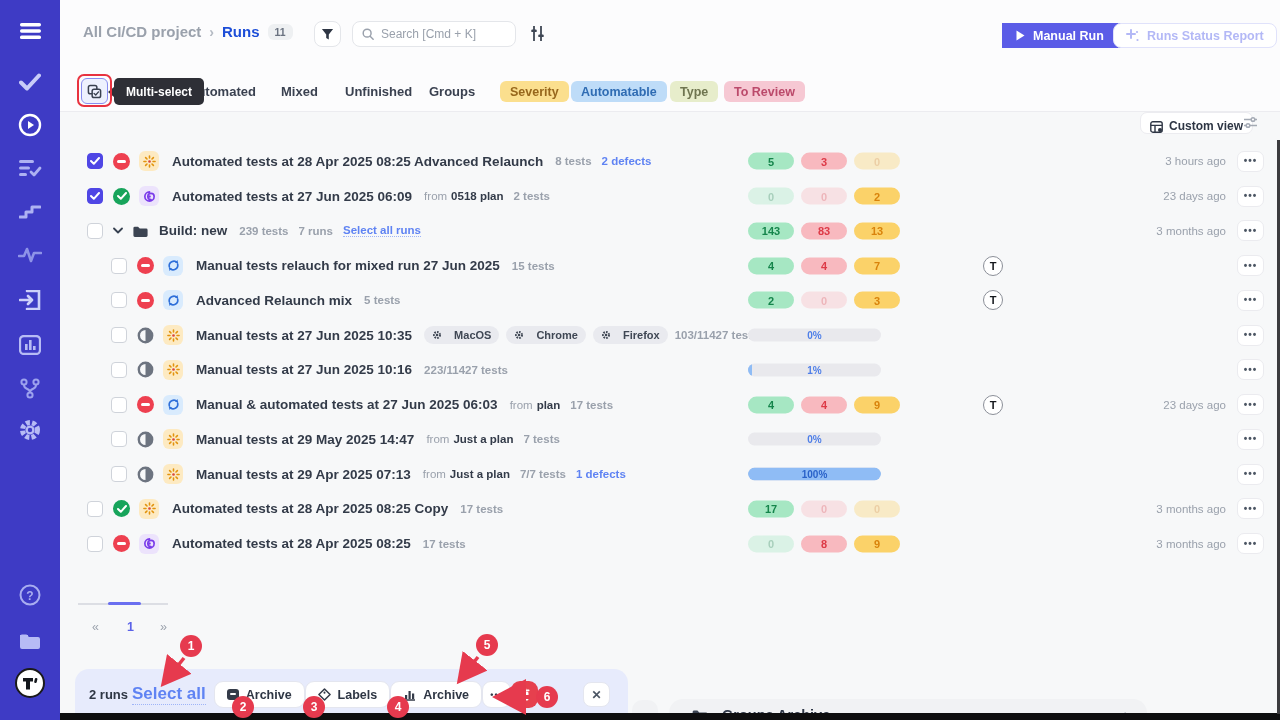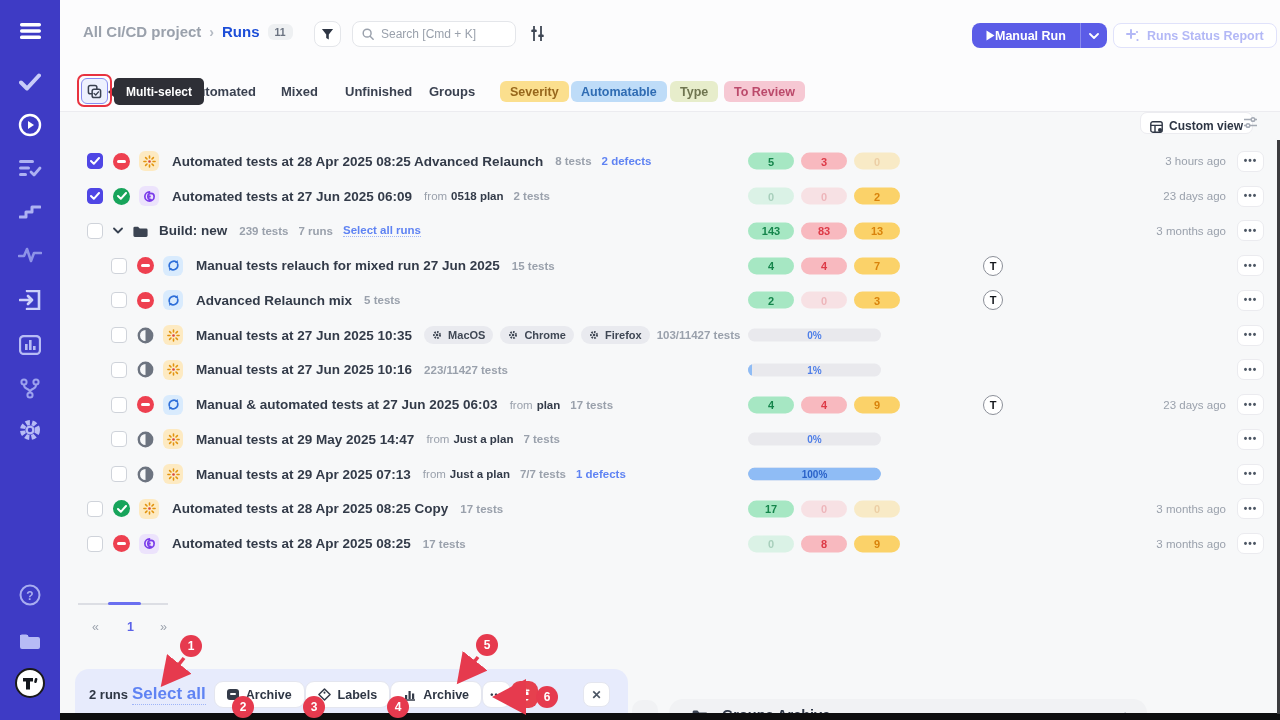--- a/index.html
+++ b/index.html
@@ -17,21 +17,21 @@
   .crumb .proj { font-size:15px; font-weight:700; color:#9aa1ac; }
   .crumb .sep { font-size:14px; color:#b4bac3; font-weight:700; }
   .crumb .page { font-size:15px; font-weight:700; color:#1d4ed8; }
   .crumb .cnt { background:#eef0f2; color:#6a7280; font-size:10.5px; font-weight:700; border-radius:6px; padding:2px 7px; }
   .iconbtn { position:absolute; background:#fff; border:1px solid #e4e6ea; border-radius:8px; display:flex; align-items:center; justify-content:center; cursor:pointer; }
   .filterbtn { left:314px; top:21px; width:27px; height:26px; }
   .search { position:absolute; left:352px; top:21px; width:164px; height:26px; background:#fff; border:1px solid #e4e6ea; border-radius:8px; display:flex; align-items:center; gap:7px; padding:0 9px; cursor:text; }
   .search span { font-size:12px; color:#9aa1ac; }
   .sliders-v { position:absolute; left:529px; top:25px; }
   .btn-primary { position:absolute; left:972px; top:23px; height:25px; display:flex; border-radius:8px; overflow:hidden; cursor:pointer; }
-  .btn-primary .main { background:#5b5ce7; color:#fff; font-size:12.5px; font-weight:700; display:flex; align-items:center; gap:0; padding:0 14px; }
+  .btn-primary .main { background:#5b5ce7; color:#fff; font-size:12.5px; font-weight:700; display:flex; align-items:center; gap:8px; padding:0 14px;margin-left:30px; }
   .btn-primary .drop { background:#5b5ce7; border-left:1px solid rgba(255,255,255,.28); width:27px; display:flex; align-items:center; justify-content:center; }
   .btn-ghost { position:absolute; left:1113px; top:23px; height:25px; background:#fff; border:1px solid #e0e2fb; border-radius:8px; color:#b3b8f6; font-size:12.5px; font-weight:700; display:flex; align-items:center; gap:7px; padding:0 12px; cursor:pointer; }
 
   
   .msbox { position:absolute; left:77px; top:74px; width:35px; height:33px; border:2.5px solid #e8323f; border-radius:7px; z-index:22; }
   .msbtn { position:absolute; left:81px; top:78px; width:27px; height:26px; background:#eef1fe; border:1.5px solid #888df0; border-radius:6px; display:flex; align-items:center; justify-content:center; cursor:pointer; z-index:23; }
   .tooltip { position:absolute; left:114px; top:78px; height:27px; background:#2e2f36; color:#fff; font-size:12px; font-weight:600; border-radius:5px; display:flex; align-items:center; padding:0 12px; z-index:21; }
   .tooltip .tt-arrow { position:absolute; left:-6px; top:9px; width:0; height:0; border-top:5px solid transparent; border-bottom:5px solid transparent; border-right:6px solid #2e2f36; }
   .tab { position:absolute; top:84px; font-size:13px; font-weight:600; color:#3a4150; cursor:pointer; z-index:10; }
   .chip { position:absolute; top:81px; height:21px; border-radius:6px; font-size:12.5px; font-weight:600; display:flex; align-items:center; padding:0 10px; cursor:pointer; }
@@ -52,21 +52,21 @@
   .st { width:17px; height:17px; border-radius:50%; margin-right:9px; flex:0 0 auto; display:flex; align-items:center; justify-content:center; }
   .st-failed { background:#ee4050; } .st-passed { background:#17a45b; }
   .ty { width:20px; height:20px; border-radius:6px; margin-right:13px; flex:0 0 auto; display:flex; align-items:center; justify-content:center; }
   .ty-sparkle { background:#fdeac2; } .ty-spiral { background:#ece3fc; } .ty-refresh { background:#d9ebfd; }
   .title { font-size:13.5px; font-weight:600; color:#333b49; margin-right:12px; white-space:nowrap; }
   .meta { font-size:11.5px; font-weight:600; color:#9aa1ac; margin-right:10px; white-space:nowrap; }
   .fromlbl { font-size:11.5px; color:#9aa1ac; margin-right:4px; }
   .plan { font-size:11.5px; font-weight:800; color:#333b49; margin-right:10px; }
   .deflink { font-size:11.5px; font-weight:600; color:#5f83f3; cursor:pointer; white-space:nowrap; }
   .grplink { font-size:11.5px; font-weight:600; color:#5f83f3; border-bottom:1px dotted #9fb4f7; cursor:pointer; white-space:nowrap; }
-  .pchip { height:18px; background:#e9eaef; border-radius:10px; display:flex; align-items:center; gap:6px; padding:0 8px; font-size:11px; font-weight:700; color:#3f4754; margin-right:7px; cursor:default; }
+  .pchip { height:18px; background:#e9eaef; border-radius:10px; display:flex; align-items:center; gap:12px; padding:0 8px; font-size:11px; font-weight:700; color:#3f4754; margin-right:7px; cursor:default; }
   .badges { position:absolute; left:673px; top:50%; transform:translateY(-50%); display:flex; gap:7px; }
   .pill { width:46px; height:17px; border-radius:9px; font-size:11px; font-weight:800; display:flex; align-items:center; justify-content:center; }
   .pill.g { background:#a6e7c3; color:#15854b; } .pill.r { background:#f8b9bf; color:#dd3a47; } .pill.y { background:#fbd269; color:#d9830b; }
   .pill.mut { opacity:.35; }
   .prog { position:absolute; left:673px; top:50%; transform:translateY(-50%); width:133px; height:13px; background:#e9e9ed; border-radius:7px; overflow:hidden; }
   .prog .fill { position:absolute; left:0; top:0; bottom:0; background:#8fbcf5; border-radius:7px; }
   .prog .plabel { position:absolute; inset:0; display:flex; align-items:center; justify-content:center; font-size:10px; font-weight:800; color:#4f7fe8; }
   .avatar { position:absolute; left:908px; top:50%; transform:translateY(-50%); width:20px; height:20px; border-radius:50%; }
   .av-t { background:#fff; border:1.5px solid #8b8f98; display:flex; align-items:center; justify-content:center; font-size:11px; font-weight:800; color:#15181d; }
   .rtime { position:absolute; right:44px; font-size:11.5px; color:#9aa1ac; white-space:nowrap; }

